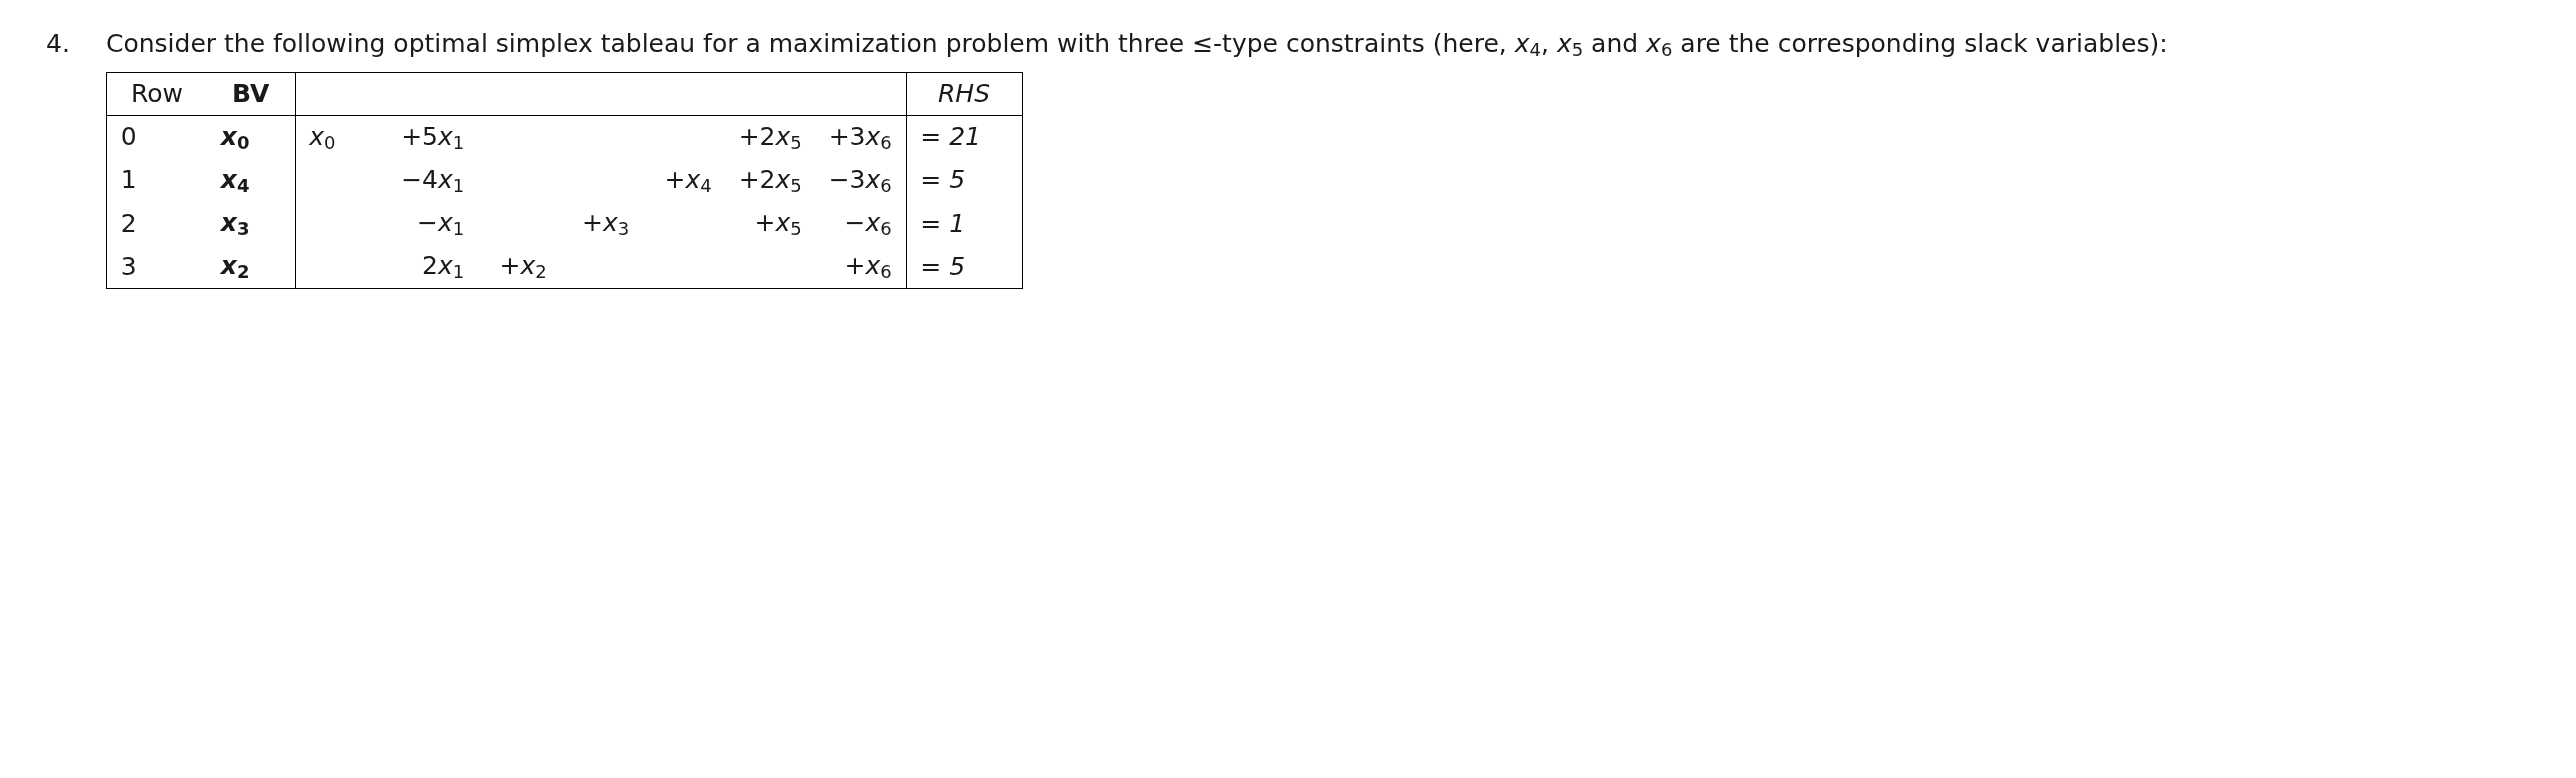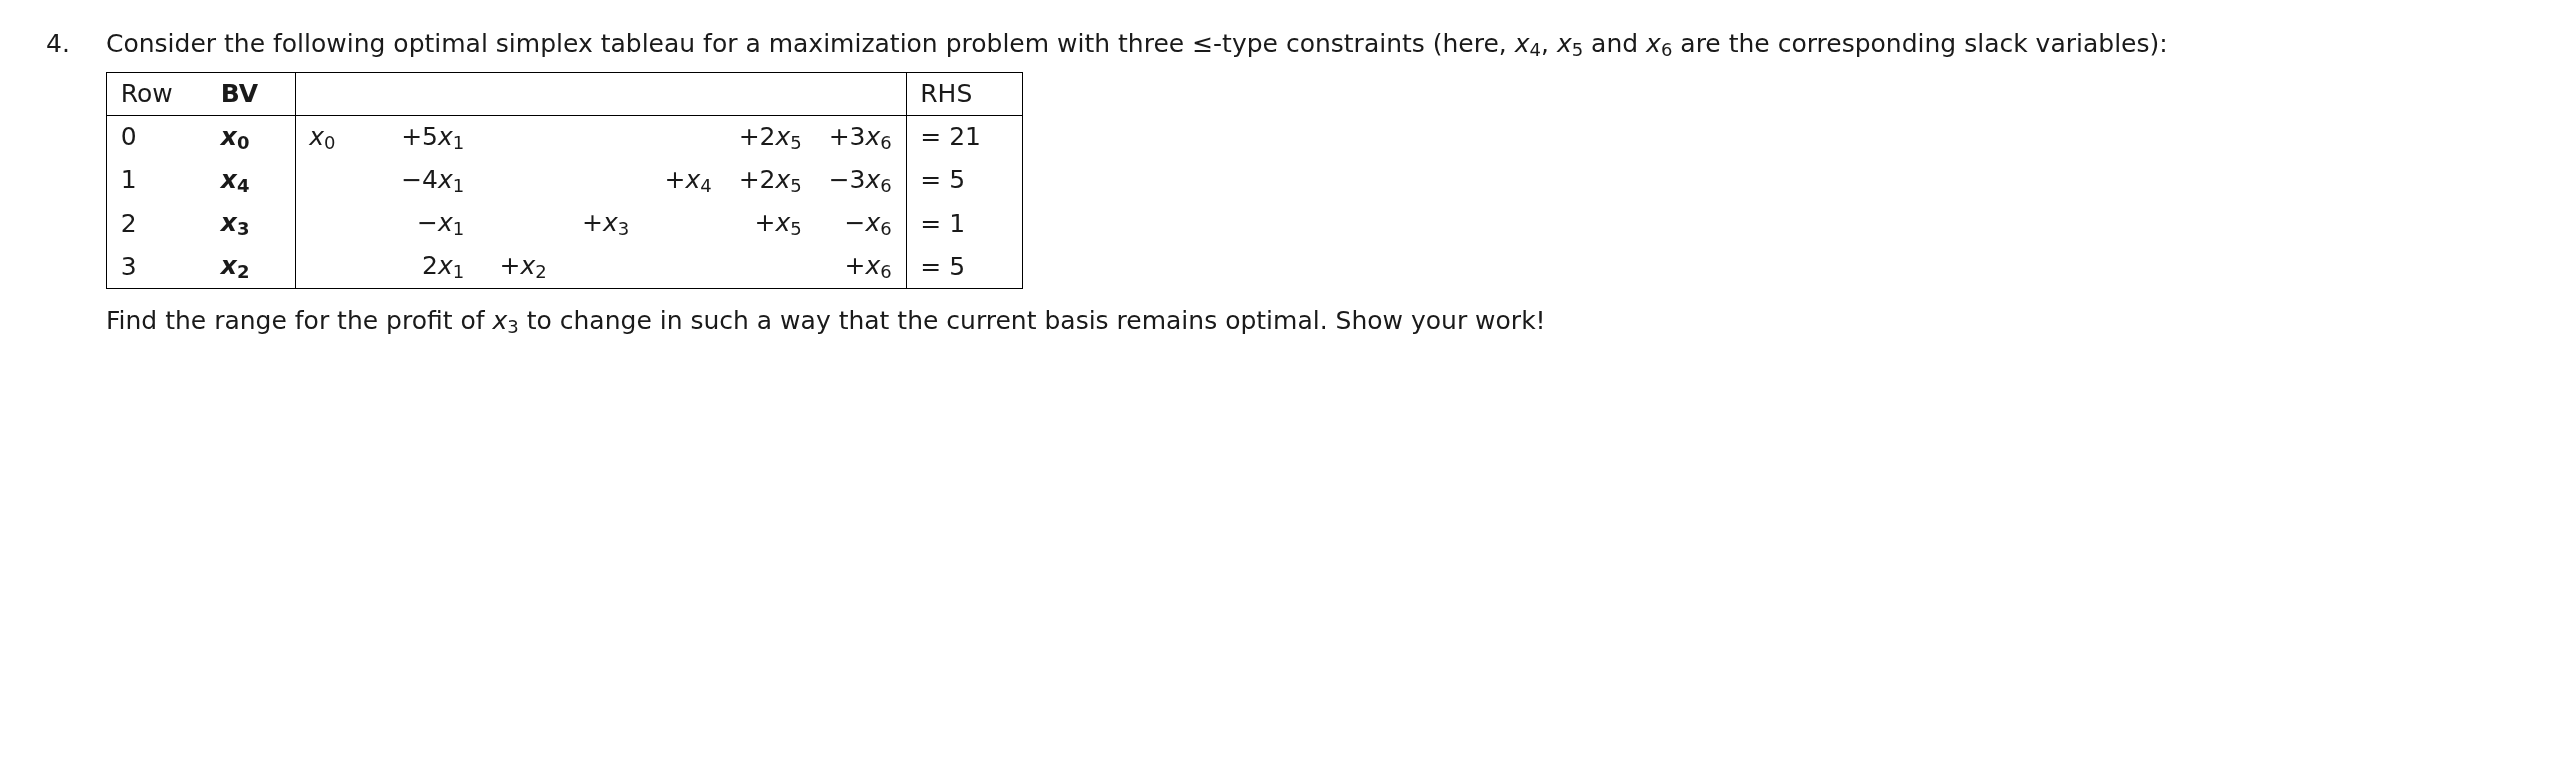--- a/index.html
+++ b/index.html
@@ -46,26 +46,26 @@
   table.tableau td, table.tableau th {
     padding: 0.12em 0.55em;
     text-align: left;
     vertical-align: middle;
     white-space: nowrap;
   }
   
   .col-row { text-align: center; min-width: 2.9em; }
   .col-bv  { text-align: center; min-width: 2.4em; border-right: 1px solid #000; font-weight: bold; }
   .col-eq  { min-width: 20.5em; border-right: 1px solid #000; }
-  .col-rhs { min-width: 3.5em; }
+  .col-rhs { min-width: 3.5em; font-style: italic; }
 
   
   table.tableau { border: 1px solid #000; }
   
-  tr.header-row td { border-bottom: 1px solid #000; }
+  tr.header-row td { border-bottom: 1px solid #000; text-align: center; }
 
   
   .eq-line {
     display: grid;
     grid-template-columns: 2.5em 3.7em 3.3em 3.3em 3.3em 3.6em 3.6em;
     column-gap: 0;
   }
   .eq-line span {
     text-align: right;
     white-space: nowrap;
@@ -162,20 +162,17 @@
                   <span></span>
                   <span></span>
                   <span>+<span class="math-var">x</span><span class="sub">6</span></span>
                 </div>
               </td>
               <td class="col-rhs">= 5</td>
             </tr>
           </tbody>
       </table>
 
-      <div class="justify">
-        <span>Find the range for the profit of </span><span class="math-var">x</span><span class="sub">3</span><span> to change in such a way that the current basis remains optimal. Show your work!</span>
-      </div>
 
     </div>
   </div>
 </div>
 
 
 </body></html>

